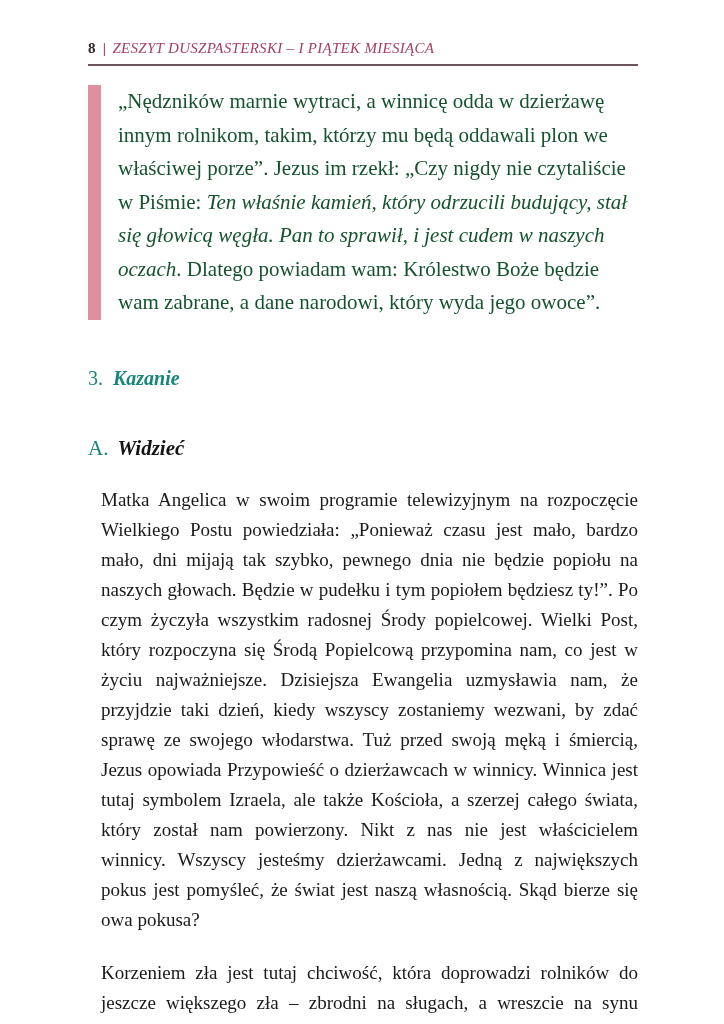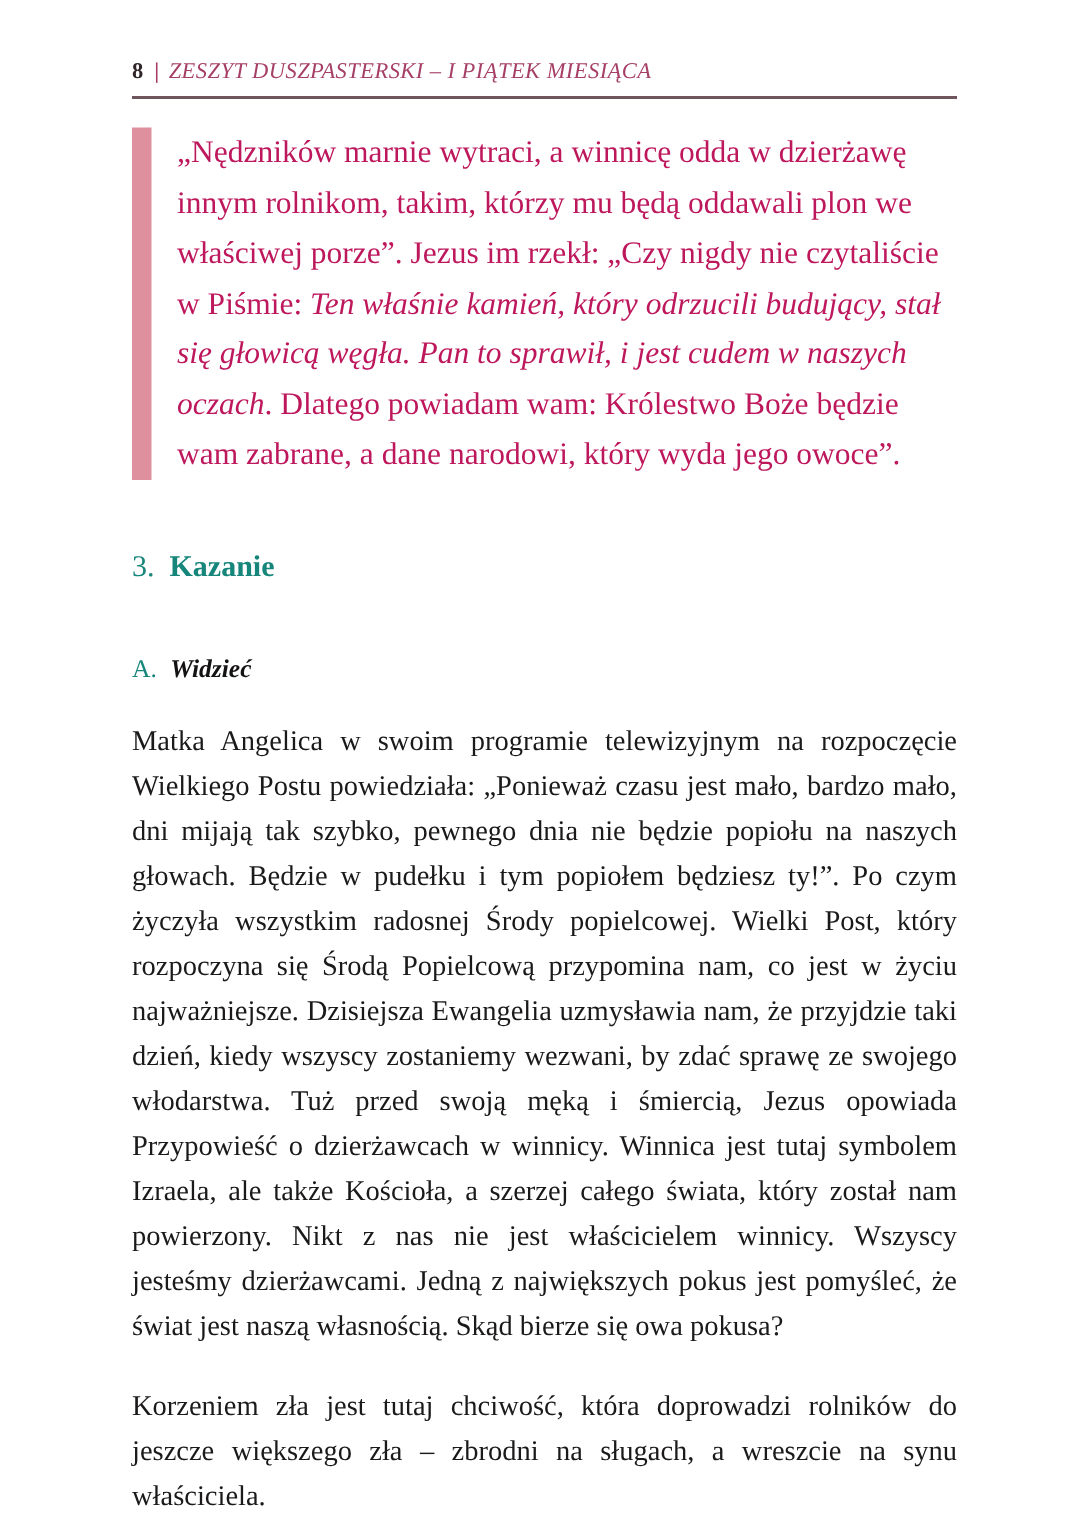--- a/index.html
+++ b/index.html
@@ -61,60 +61,62 @@
     margin-top: 19px;
   }
   .quote-bar {
     flex: 0 0 13px;
     background: #df909e;
     margin-right: 17px;
   }
   .quote-text {
     font-size: 21px;
     line-height: 33.5px;
-    color: #be185d;
+    color: #14532d;
   }
   .quote-text .it {
     font-style: italic;
   }
   
   .section-heading {
     margin-top: 47px;
     font-size: 20px;
     color: #16857a;
   }
   .section-heading .sec-num {
     font-style: normal;
     margin-right: 10px;
   }
   .section-heading .sec-title {
+    font-style: italic;
     font-weight: bold;
   }
   
   .subsection-heading {
     margin-top: 46px;
-    font-size: 17px;
+    font-size: 21px;
   }
   .subsection-heading .sub-letter {
     color: #16857a;
     font-style: normal;
     margin-right: 9px;
   }
   .subsection-heading .sub-title {
     color: #141212;
     font-style: italic;
     font-weight: bold;
   }
   
   .body-para {
     margin-top: 24px;
     font-size: 19px;
     line-height: 30px;
     text-align: justify;
     color: #1b1919;
+    margin-left: 13px;
   }
   .body-para.last {
     margin-top: 23px;
   }
 </style>
 </head>
 <body>
 
 <div class="page">
   <div class="content">

